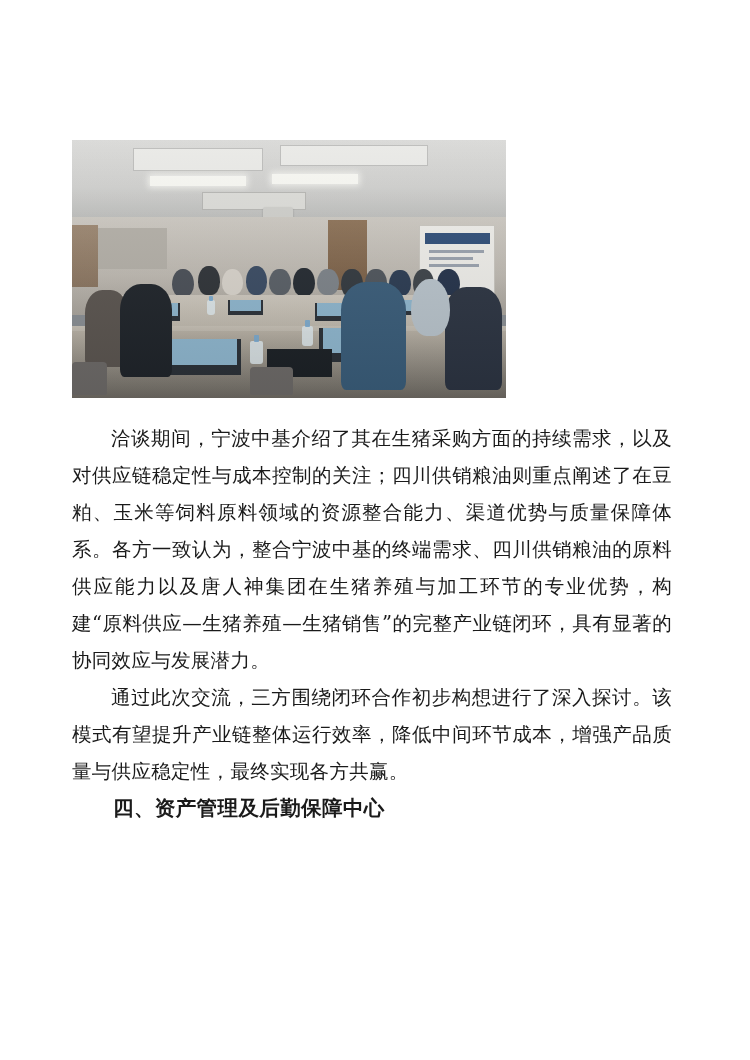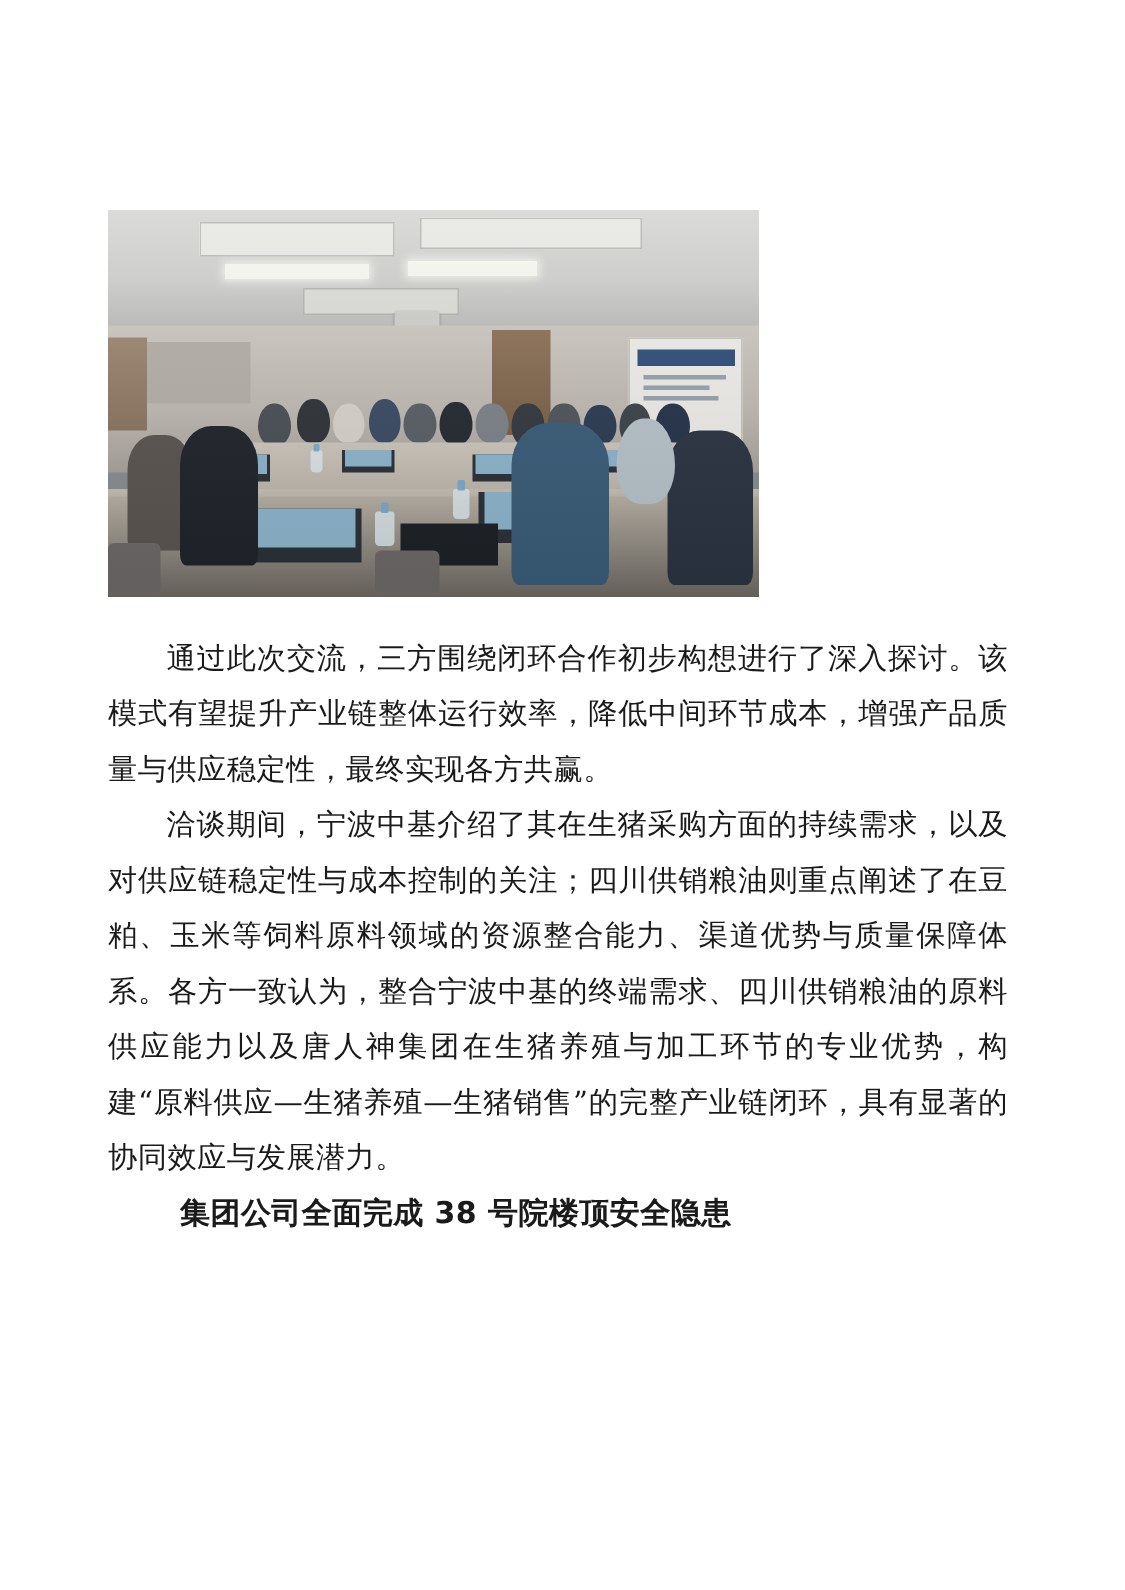--- a/index.html
+++ b/index.html
@@ -219,18 +219,18 @@
       <div class="blob" style="left:78%;top:54%;width:9%;height:22%;background:#b9c4cc;"></div>
 
       <div class="chairback" style="left:41%;top:88%;width:10%;height:11%;"></div>
       <div class="chairback" style="left:0%;top:86%;width:8%;height:13%;"></div>
 
       <div style="position:absolute;inset:0;background:linear-gradient(180deg,rgba(255,255,255,.07) 0%,rgba(0,0,0,.10) 100%);"></div>
     </div>
   </figure>
 
   <div class="text-block">
+    <p class="body">洽谈期间，宁波中基介绍了其在生猪采购方面的持续需求，以及对供应链稳定性与成本控制的关注；四川供销粮油则重点阐述了在豆粕、玉米等饲料原料领域的资源整合能力、渠道优势与质量保障体系。各方一致认为，整合宁波中基的终端需求、四川供销粮油的原料供应能力以及唐人神集团在生猪养殖与加工环节的专业优势，构建“原料供应—生猪养殖—生猪销售”的完整产业链闭环，具有显著的协同效应与发展潜力。</p>
     <p class="body">通过此次交流，三方围绕闭环合作初步构想进行了深入探讨。该模式有望提升产业链整体运行效率，降低中间环节成本，增强产品质量与供应稳定性，最终实现各方共赢。</p>
-    <p class="body">洽谈期间，宁波中基介绍了其在生猪采购方面的持续需求，以及对供应链稳定性与成本控制的关注；四川供销粮油则重点阐述了在豆粕、玉米等饲料原料领域的资源整合能力、渠道优势与质量保障体系。各方一致认为，整合宁波中基的终端需求、四川供销粮油的原料供应能力以及唐人神集团在生猪养殖与加工环节的专业优势，构建“原料供应—生猪养殖—生猪销售”的完整产业链闭环，具有显著的协同效应与发展潜力。</p>
-    <h3 class="subheading">集团公司全面完成 38 号院楼顶安全隐患</h3>
+    <h2 class="heading">四、资产管理及后勤保障中心</h2>
   </div>
 
 </div>
 
 </body></html>

